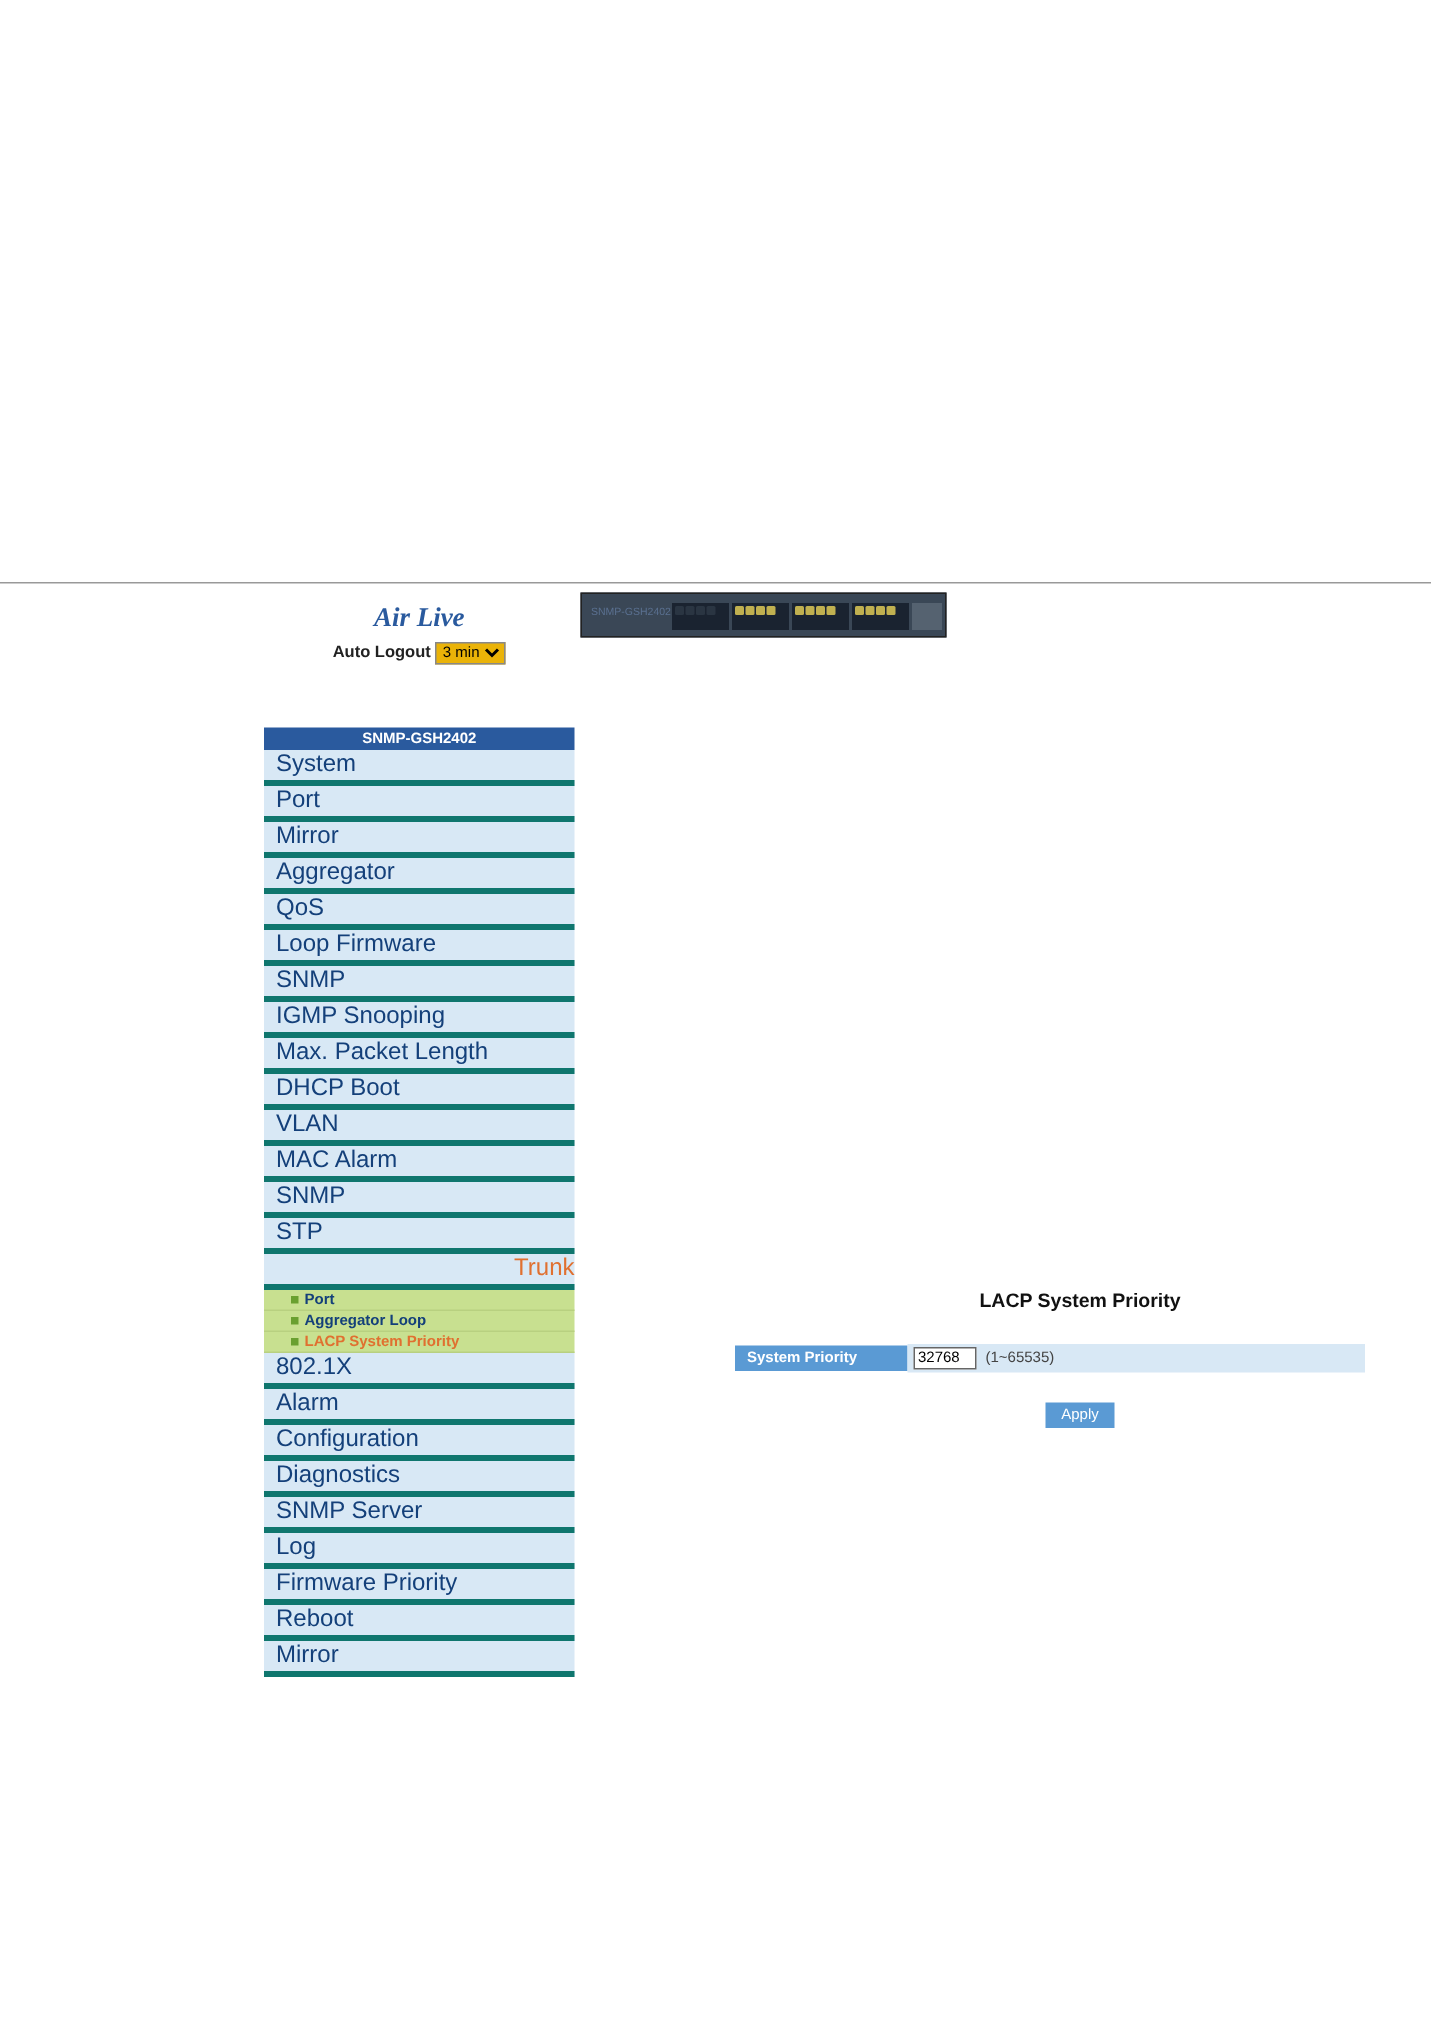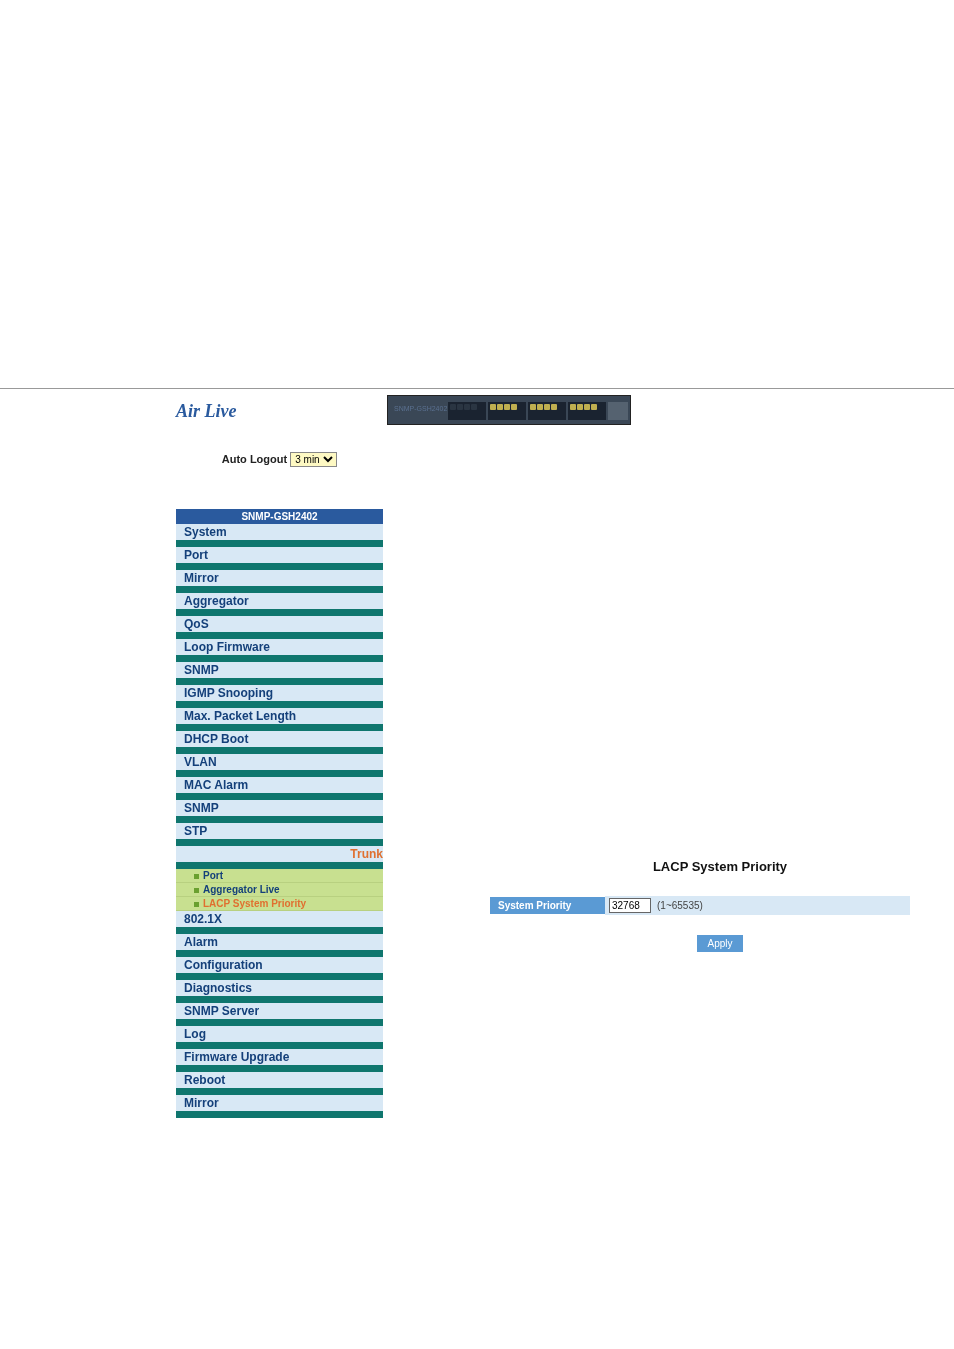--- a/index.html
+++ b/index.html
@@ -16,41 +16,41 @@
     .header-area {
       display: flex;
       align-items: flex-start;
       padding: 4px 0 0 0;
     }
     .left-col {
       width: 207px;
       margin-left: 176px;
     }
     .logo-area {
+      text-align: center;
       padding: 8px 0 4px 0;
     }
     .logo {
       font-family: 'Times New Roman', serif;
       font-style: italic;
       font-weight: bold;
       font-size: 18px;
       color: #2a5a9e;
     }
     .auto-logout {
       font-size: 11px;
       font-weight: bold;
       color: #222;
       padding: 2px 0 8px 0;
       text-align: center;
     }
     .auto-logout select {
       font-size: 10px;
       border: 1px solid #888;
-      background: #fef9c3;
-      margin-top: 24px;
+      background: #eab308;
     }
     .device-image {
       width: 244px;
       height: 30px;
       background: #3a4756;
       margin-left: 4px;
       margin-top: 2px;
       position: relative;
       border: 1px solid #222;
     }
@@ -89,24 +89,24 @@
       background: #2a5a9e;
       color: #fff;
       font-size: 10px;
       font-weight: bold;
       text-align: center;
       padding: 2px 0;
     }
     .menu-item {
       background: #d8e8f5;
       color: #14407a;
-      font-size: 12px;
-      font-weight: bold;
+      font-size: 16px;
+      font-weight: normal;
       padding: 1px 0 1px 8px;
-      border-bottom: 7px solid #0f766e;
+      border-bottom: 4px solid #0f766e;
       cursor: pointer;
     }
     .menu-item.expanded {
       color: #e07030;
       text-align: right;
     }
     .menu-sub {
       background: #c8e090;
       color: #14407a;
       font-size: 10px;
@@ -217,29 +217,29 @@
         <div class="menu-item">SNMP</div>
         <div class="menu-item">IGMP Snooping</div>
         <div class="menu-item">Max. Packet Length</div>
         <div class="menu-item">DHCP Boot</div>
         <div class="menu-item">VLAN</div>
         <div class="menu-item">MAC Alarm</div>
         <div class="menu-item">SNMP</div>
         <div class="menu-item">STP</div>
         <div class="menu-item expanded">Trunk</div>
         <div class="menu-sub"><span class="bullet"></span><span>Port</span></div>
-        <div class="menu-sub"><span class="bullet"></span><span>Aggregator Live</span></div>
+        <div class="menu-sub"><span class="bullet"></span><span>Aggregator Loop</span></div>
         <div class="menu-sub active"><span class="bullet"></span><span>LACP System Priority</span></div>
         <div class="menu-item">802.1X</div>
         <div class="menu-item">Alarm</div>
         <div class="menu-item">Configuration</div>
         <div class="menu-item">Diagnostics</div>
         <div class="menu-item">SNMP Server</div>
         <div class="menu-item">Log</div>
-        <div class="menu-item">Firmware Upgrade</div>
+        <div class="menu-item">Firmware Priority</div>
         <div class="menu-item">Reboot</div>
         <div class="menu-item">Mirror</div>
       </div>
     </div>
 
     <div class="device-image">
       <span class="device-label">SNMP-GSH2402</span>
       <div class="port-block pb1">
           <div class="port off"></div>
           <div class="port off"></div>

